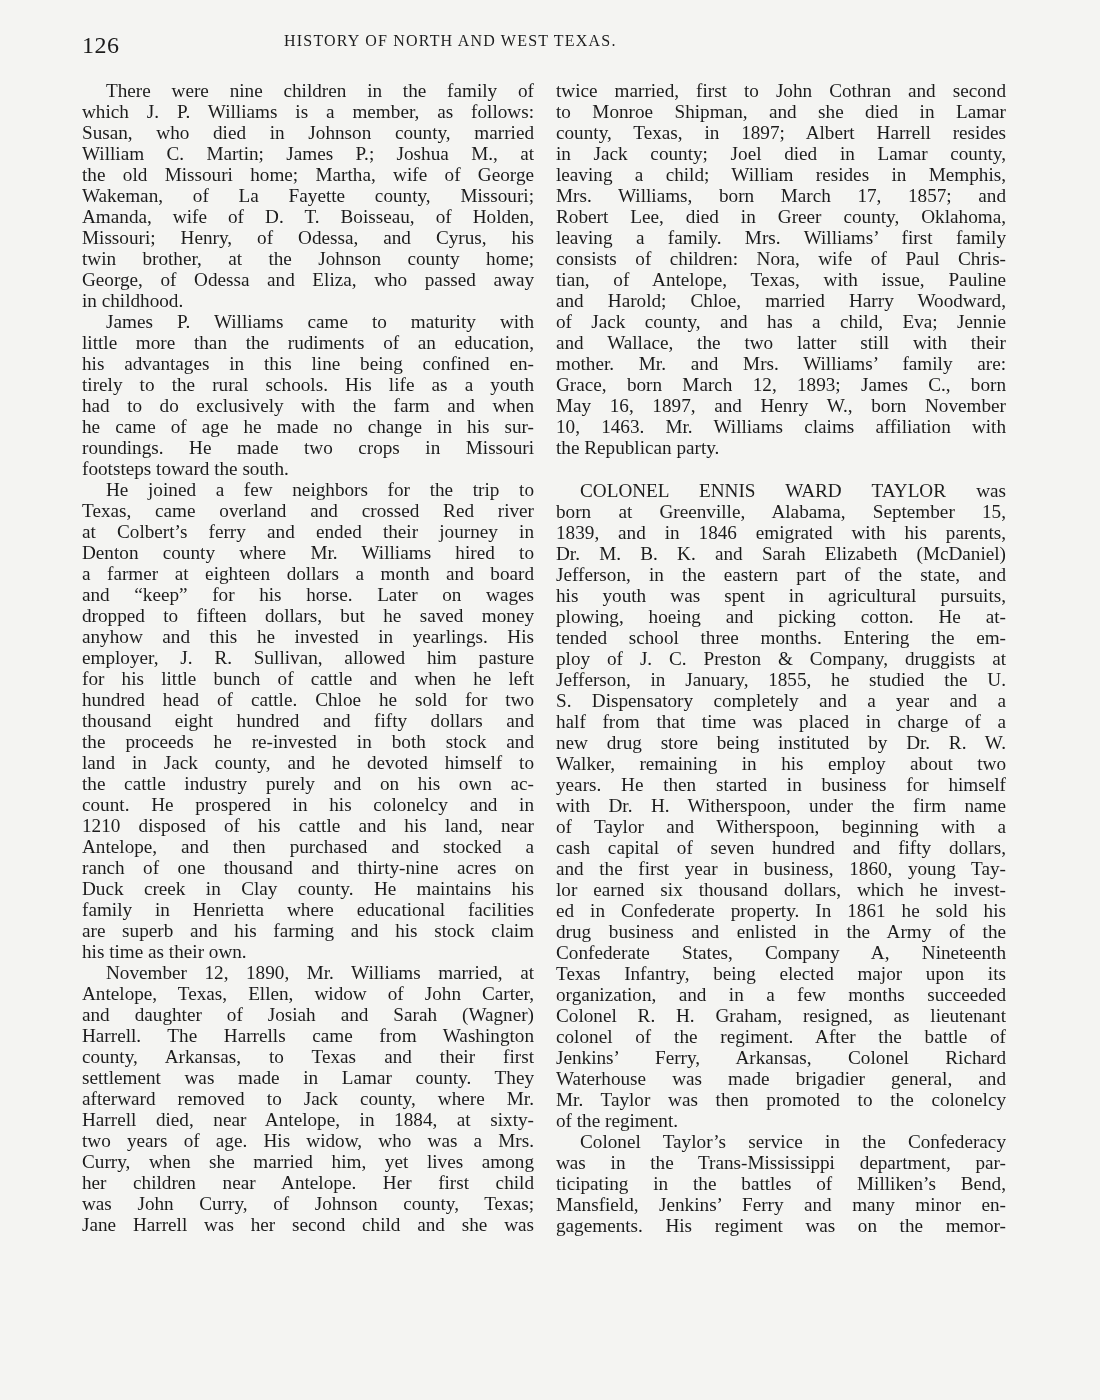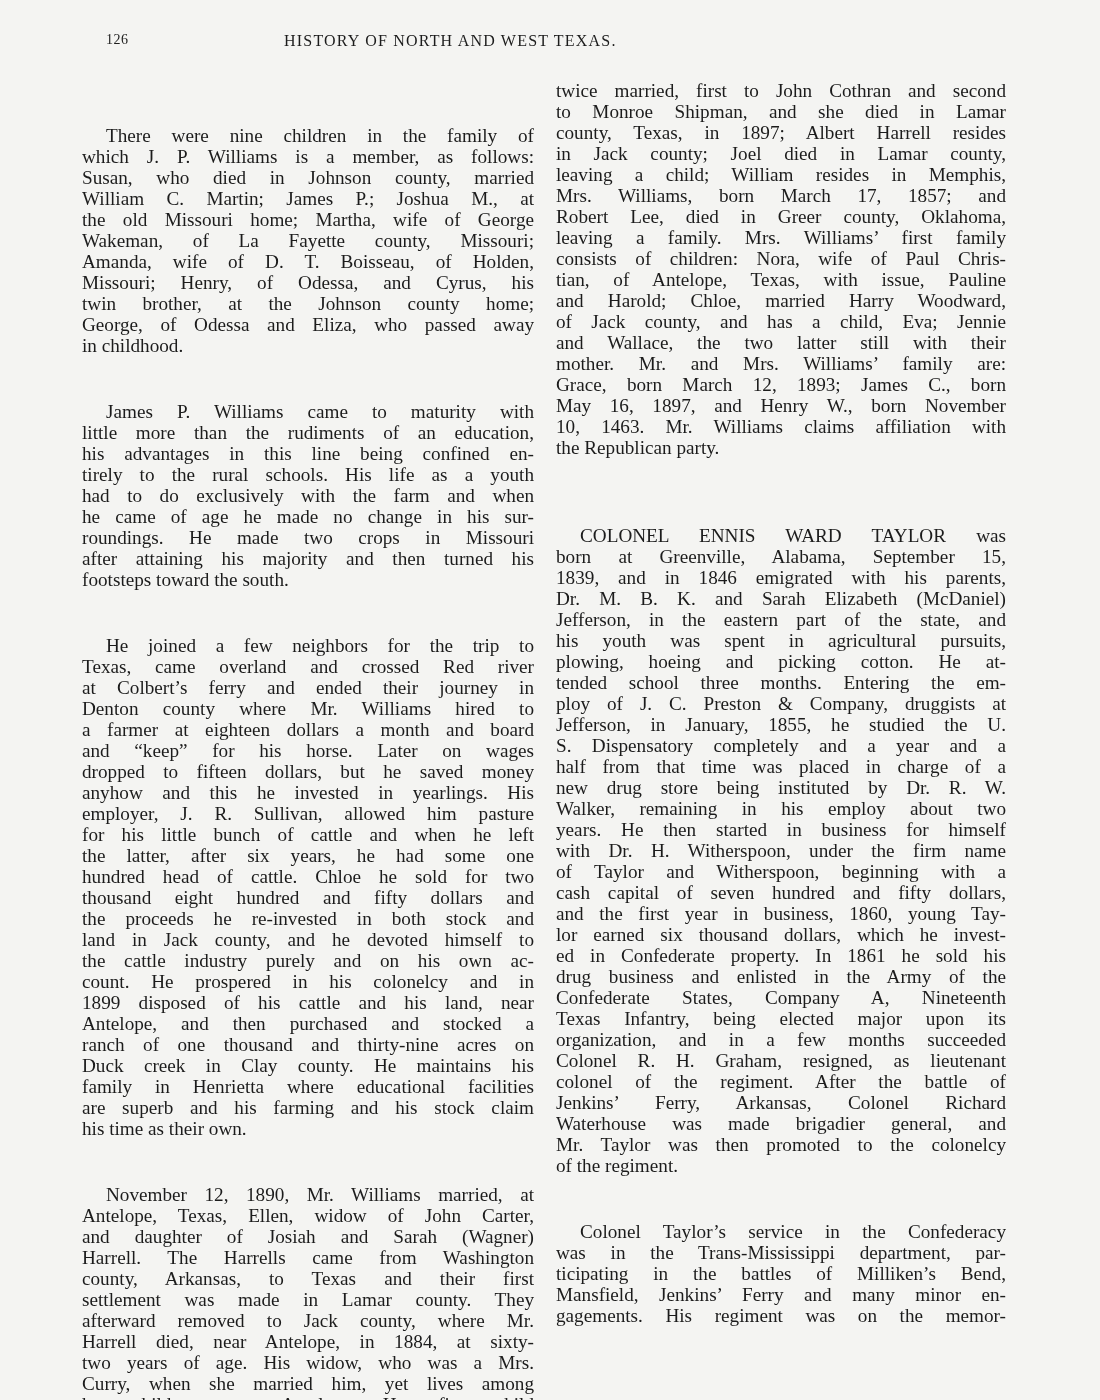--- a/index.html
+++ b/index.html
@@ -9,42 +9,42 @@
     color: #1c1c1c;
     font-family: "Liberation Serif", "DejaVu Serif", serif;
     position: relative;
     overflow: hidden;
   }
   .page-header {
     position: absolute; top: 32px; left: 82px; width: 923px; height: 28px;
   }
   .page-number {
     position: absolute; left: 0; top: 0;
-    font-size: 14px; letter-spacing: 0.5px; margin-left: 24px;
+    font-size: 24px; letter-spacing: 0.5px;
   }
   .running-title {
     position: absolute; left: 202px; top: 0;
     font-size: 16px; letter-spacing: 1.2px;
   }
   .column {
     position: absolute; top: 80px;
   }
   .col-left { left: 82px; width: 452px; }
   .col-right { left: 556px; width: 450px; }
   .line {
     font-size: 19.2px;
     line-height: 21px;
     height: 21px;
     white-space: nowrap;
     text-align: justify;
     text-align-last: justify;
     overflow: visible;
   }
   .line.last { text-align-last: left; }
-  .line.indent { padding-left: 24px; margin-top: 45px; }
+  .line.indent { padding-left: 24px; }
   .para-gap { height: 22px; }
 </style>
 </head>
 <body>
 
 <header class="page-header">
   <span class="page-number">126</span>
   <span class="running-title">HISTORY OF NORTH AND WEST TEXAS.</span>
 </header>
 
@@ -63,42 +63,40 @@
       <div class="line last">in childhood.</div>
     </div>
     <div class="paragraph">
       <div class="line indent">James P. Williams came to maturity with</div>
       <div class="line">little more than the rudiments of an education,</div>
       <div class="line">his advantages in this line being confined en-</div>
       <div class="line">tirely to the rural schools.  His life as a youth</div>
       <div class="line">had to do exclusively with the farm and when</div>
       <div class="line">he came of age he made no change in his sur-</div>
       <div class="line">roundings.  He made two crops in Missouri</div>
-      <div class="line">after attaining his majority and then turned his</div>
       <div class="line last">footsteps toward the south.</div>
     </div>
     <div class="paragraph">
       <div class="line indent">He joined a few neighbors for the trip to</div>
       <div class="line">Texas, came overland and crossed Red river</div>
       <div class="line">at Colbert’s ferry and ended their journey in</div>
       <div class="line">Denton county where Mr. Williams hired to</div>
       <div class="line">a farmer at eighteen dollars a month and board</div>
       <div class="line">and “keep” for his horse.  Later on wages</div>
       <div class="line">dropped to fifteen dollars, but he saved money</div>
       <div class="line">anyhow and this he invested in yearlings.  His</div>
       <div class="line">employer, J. R. Sullivan, allowed him pasture</div>
       <div class="line">for his little bunch of cattle and when he left</div>
-      <div class="line">the latter, after six years, he had some one</div>
       <div class="line">hundred head of cattle.  Chloe he sold for two</div>
       <div class="line">thousand eight hundred and fifty dollars and</div>
       <div class="line">the proceeds he re-invested in both stock and</div>
       <div class="line">land in Jack county, and he devoted himself to</div>
       <div class="line">the cattle industry purely and on his own ac-</div>
       <div class="line">count.  He prospered in his colonelcy and in</div>
-      <div class="line">1899 disposed of his cattle and his land, near</div>
+      <div class="line">1210 disposed of his cattle and his land, near</div>
       <div class="line">Antelope, and then purchased and stocked a</div>
       <div class="line">ranch of one thousand and thirty-nine acres on</div>
       <div class="line">Duck creek in Clay county.  He maintains his</div>
       <div class="line">family in Henrietta where educational facilities</div>
       <div class="line">are superb and his farming and his stock claim</div>
       <div class="line last">his time as their own.</div>
     </div>
     <div class="paragraph">
       <div class="line indent">November 12, 1890, Mr. Williams married, at</div>
       <div class="line">Antelope, Texas, Ellen, widow of John Carter,</div>

